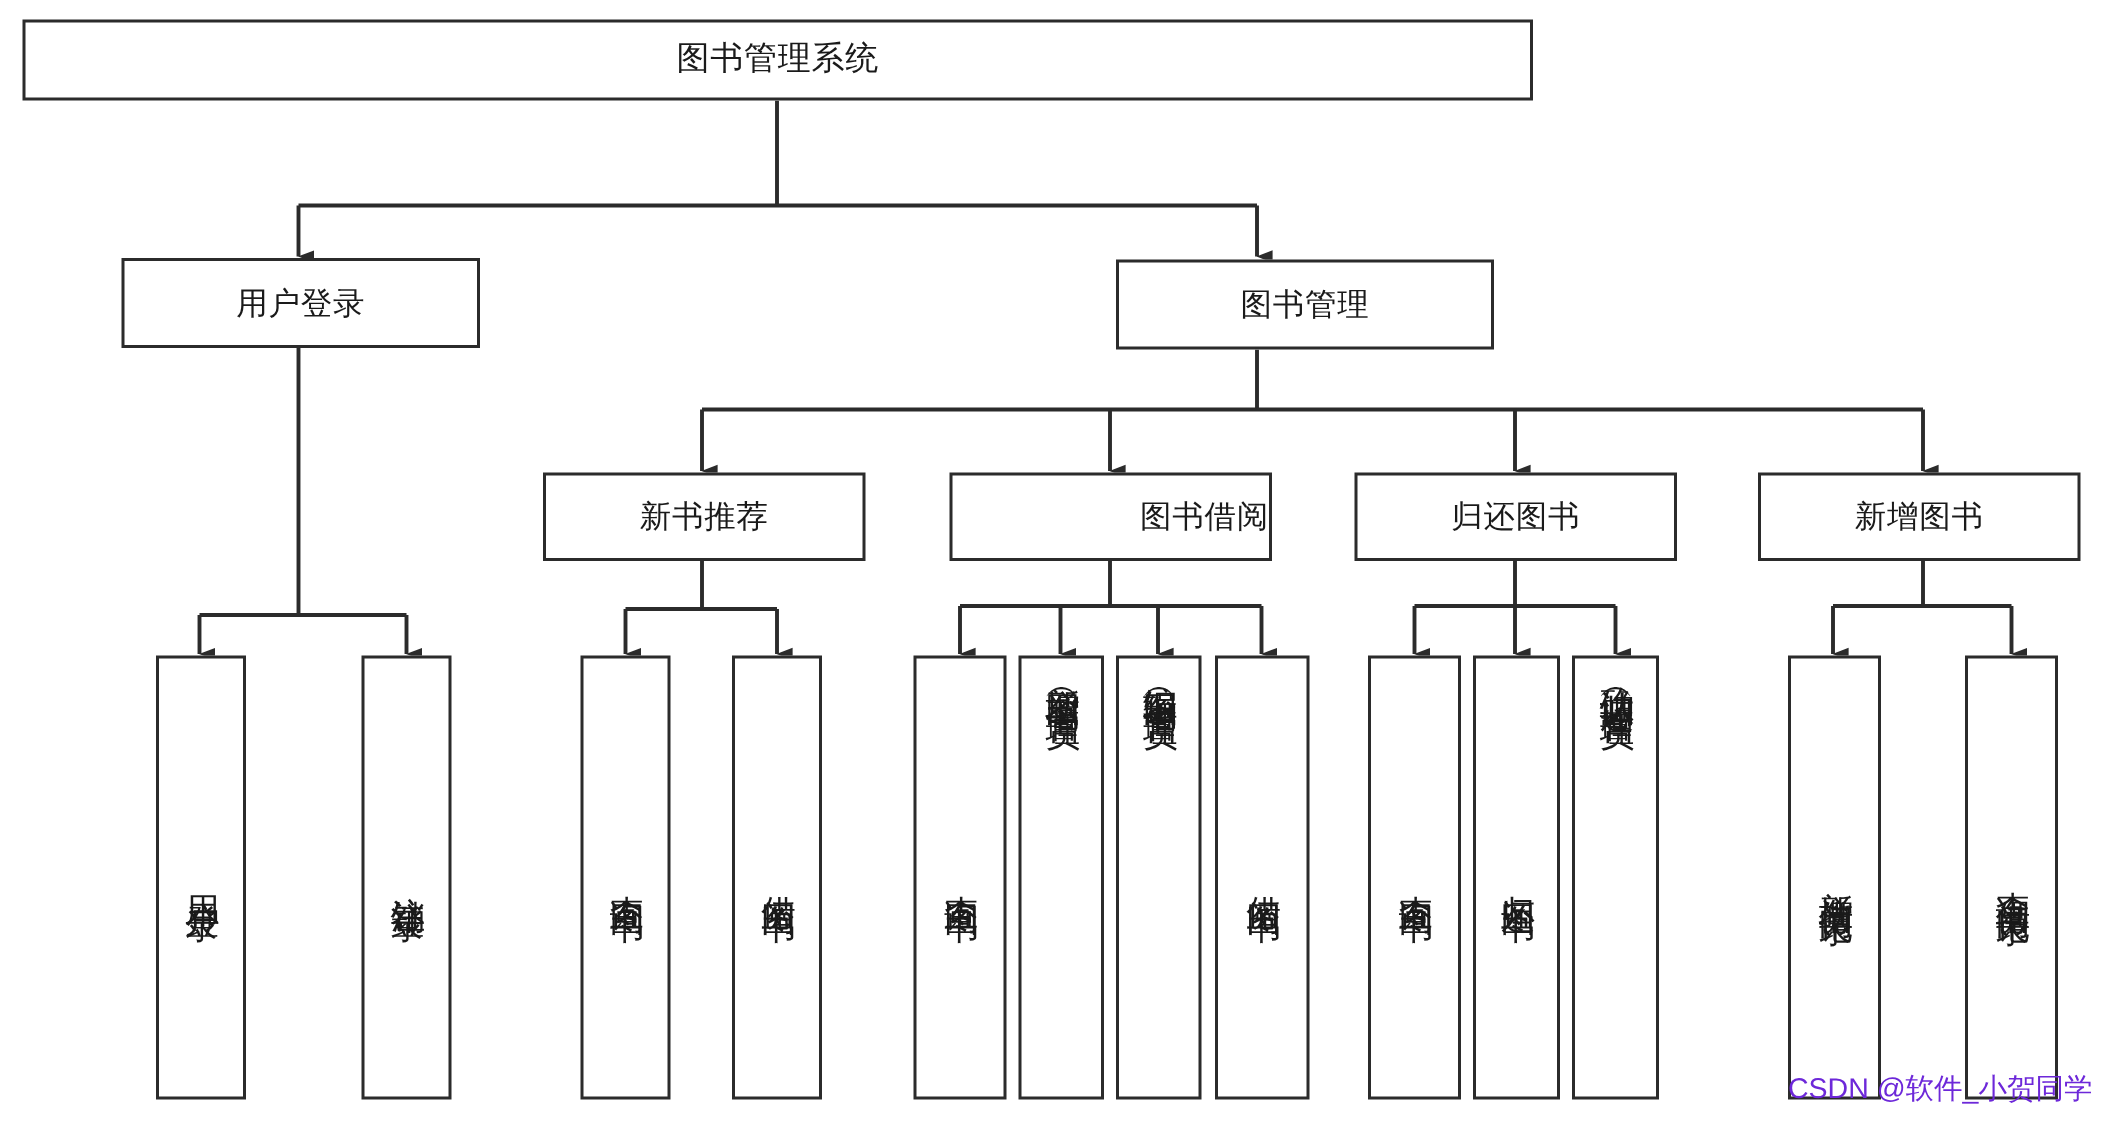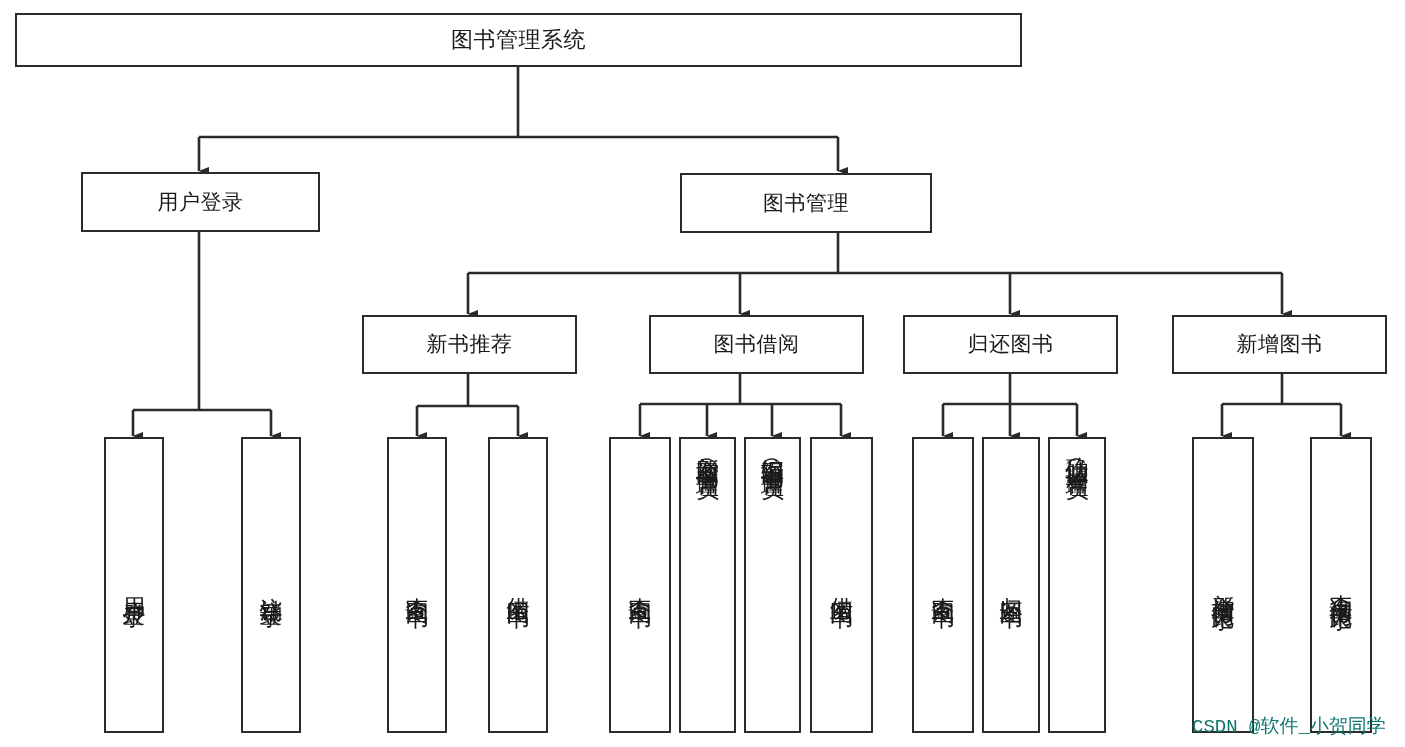--- a/index.html
+++ b/index.html
@@ -64,25 +64,25 @@
     line-height: 1.0;
     letter-spacing: 3px;
     margin: 0 auto;
   }
   .node.vert.mid .label {
     margin-top: auto;
     margin-bottom: auto;
   }
   .watermark {
     position: absolute;
-    color: #0f766e;
+    color: #6d28d9;
     font-size: 19px;
     white-space: nowrap;
     z-index: 5;
-    font-family: Liberation Mono, monospace;
+    font-family: Liberation Sans, sans-serif;
   }
 </style>
 </head>
 <body>
 
 <div id="canvas">
 
   <svg id="edges" viewBox="0 0 1405 747" xmlns="http://www.w3.org/2000/svg">
     <defs>
       <marker id="arrow" markerWidth="9" markerHeight="11" refX="4.5" refY="10.4" orient="auto" markerUnits="userSpaceOnUse">
@@ -134,28 +134,28 @@
     </g>
   </svg>
 
   <div class="node horiz root" style="left:15px; top:13px; width:1007px; height:54px;">
     <span class="label">图书管理系统</span>
   </div>
 
   <div class="node horiz" style="left:81px; top:172px; width:239px; height:60px;">
     <span class="label">用户登录</span>
   </div>
-  <div class="node horiz" style="left:680px; top:173px; width:252px; height:60px;justify-content:center;">
+  <div class="node horiz" style="left:744px; top:173px; width:252px; height:60px;justify-content:center;">
     <span class="label">图书管理</span>
   </div>
 
   <div class="node horiz" style="left:362px; top:315px; width:215px; height:59px;">
     <span class="label">新书推荐</span>
   </div>
-  <div class="node horiz" style="left:649px; top:315px; width:215px; height:59px;">
+  <div class="node horiz" style="left:633px; top:315px; width:215px; height:59px;justify-content:flex-end;">
     <span class="label">图书借阅</span>
   </div>
   <div class="node horiz" style="left:903px; top:315px; width:215px; height:59px;">
     <span class="label">归还图书</span>
   </div>
   <div class="node horiz" style="left:1172px; top:315px; width:215px; height:59px;">
     <span class="label">新增图书</span>
   </div>
 
   <div class="node vert mid" style="left:104px; top:437px; width:60px; height:296px;">

